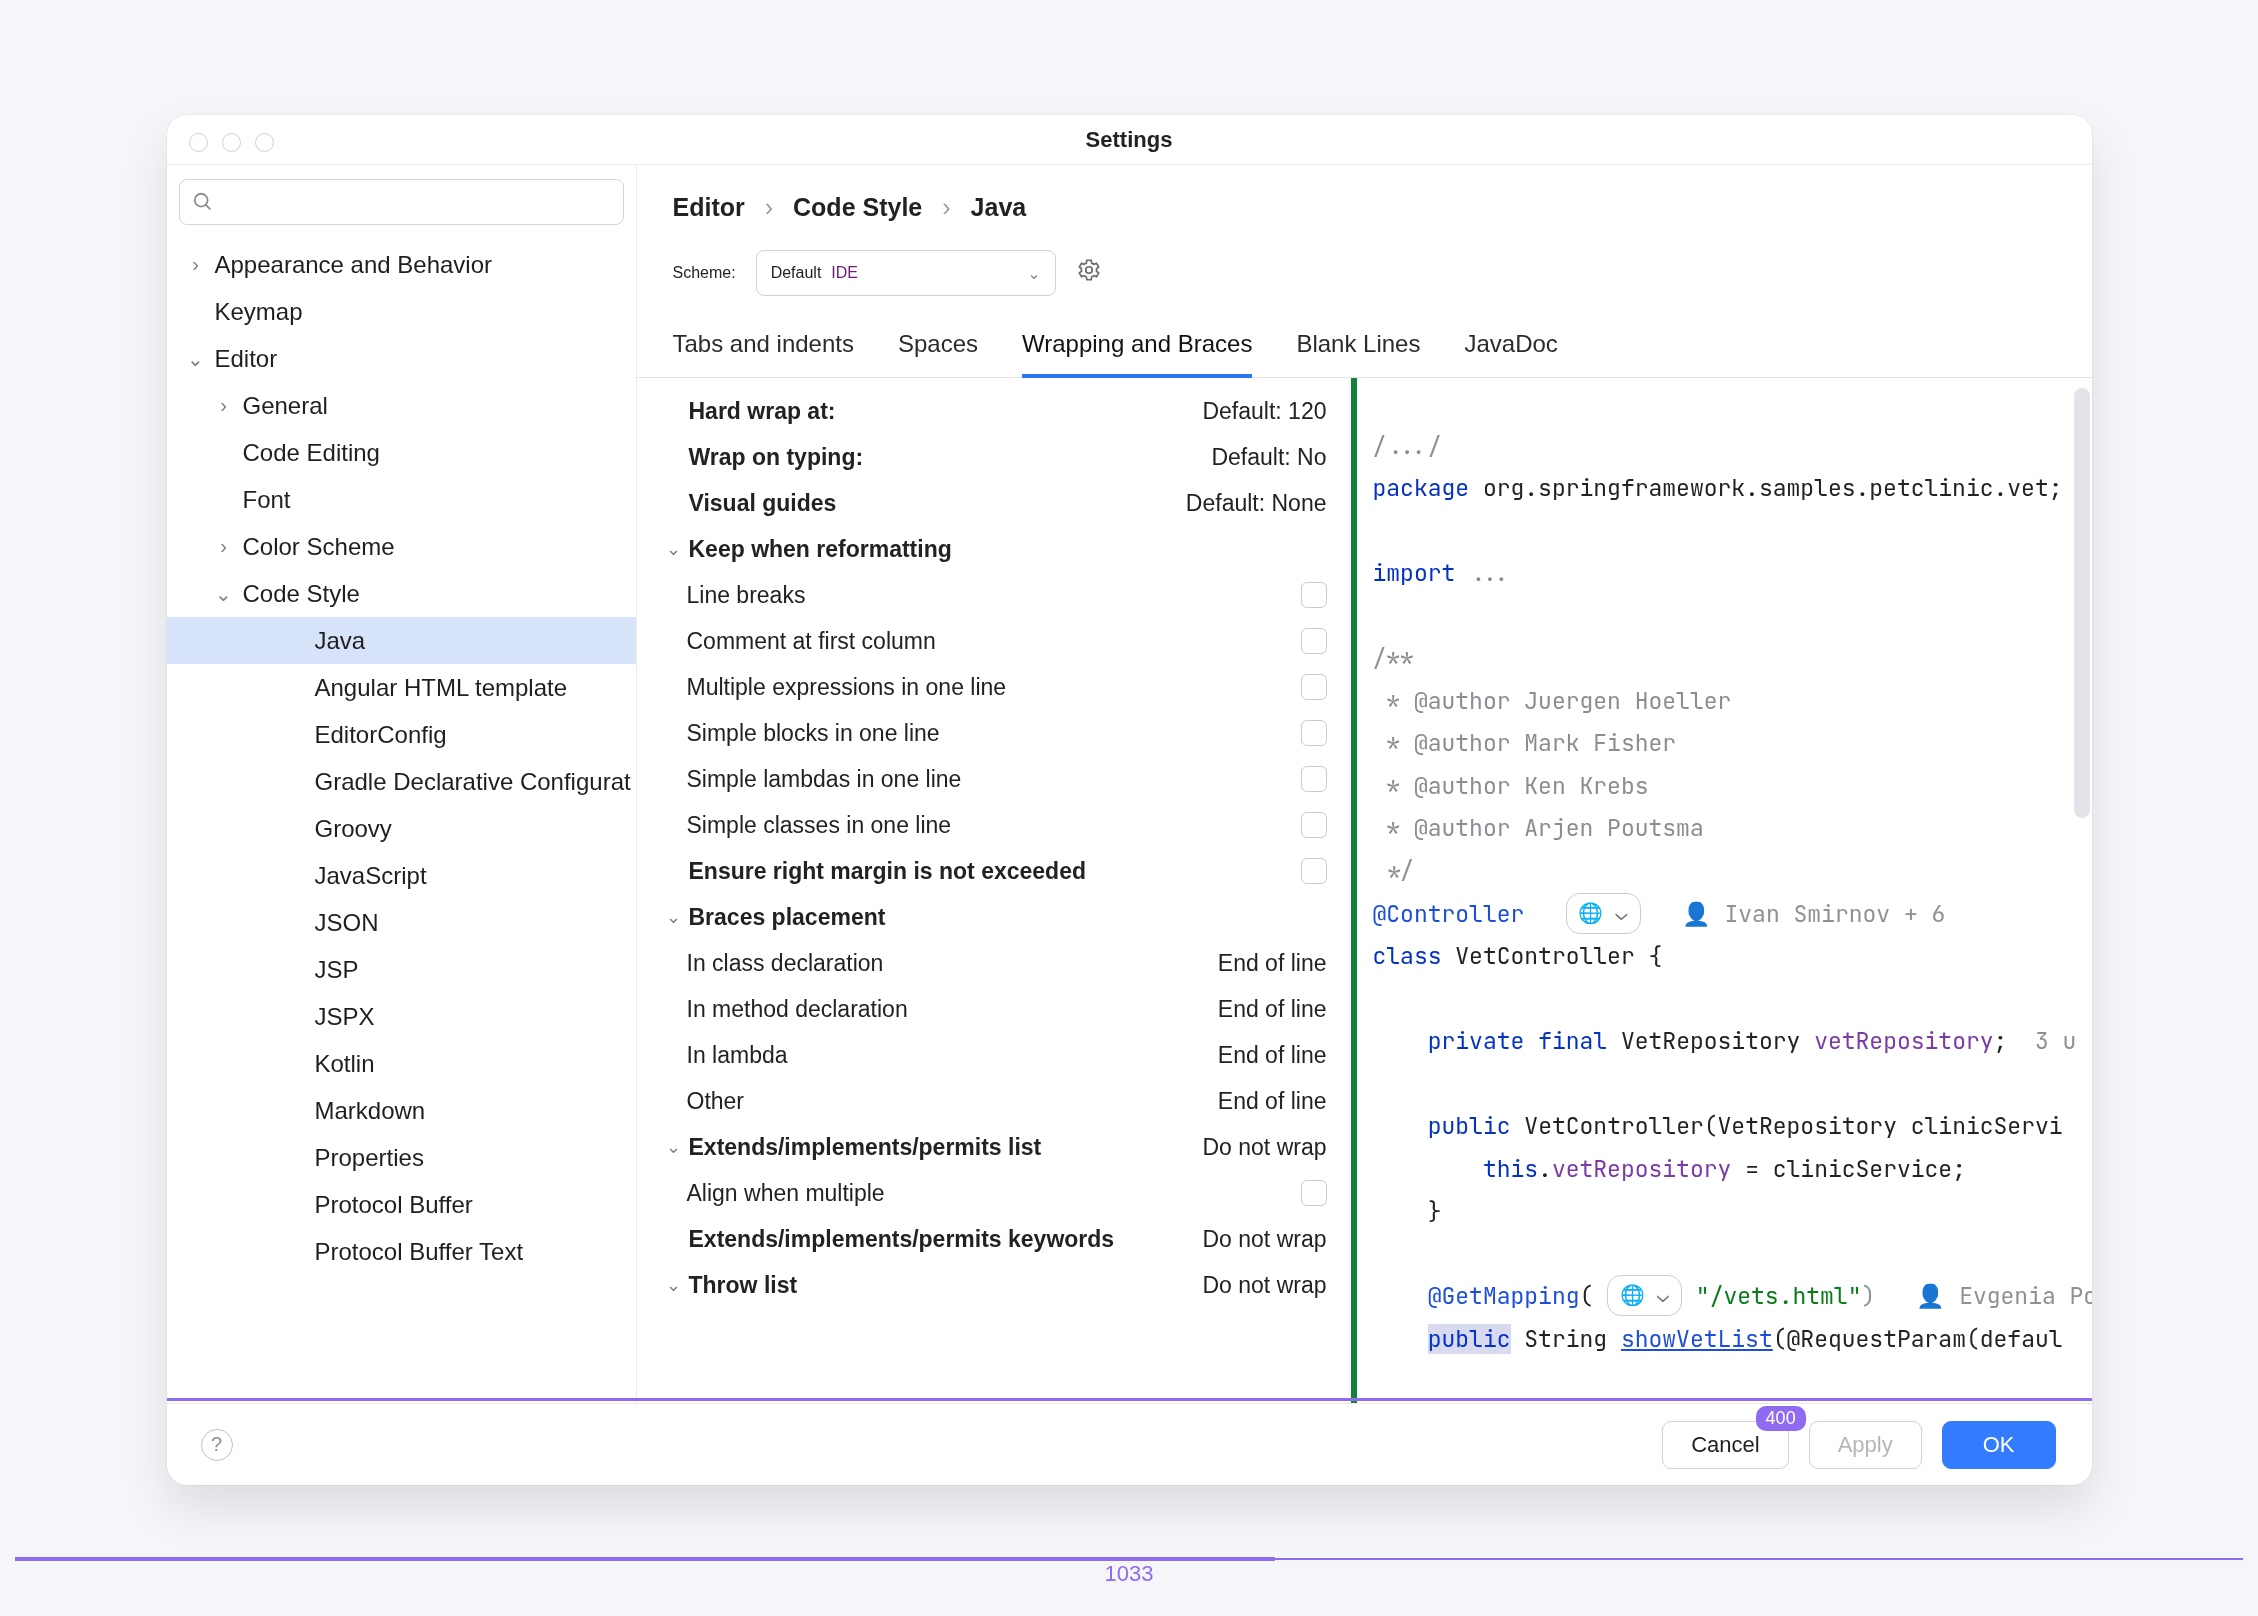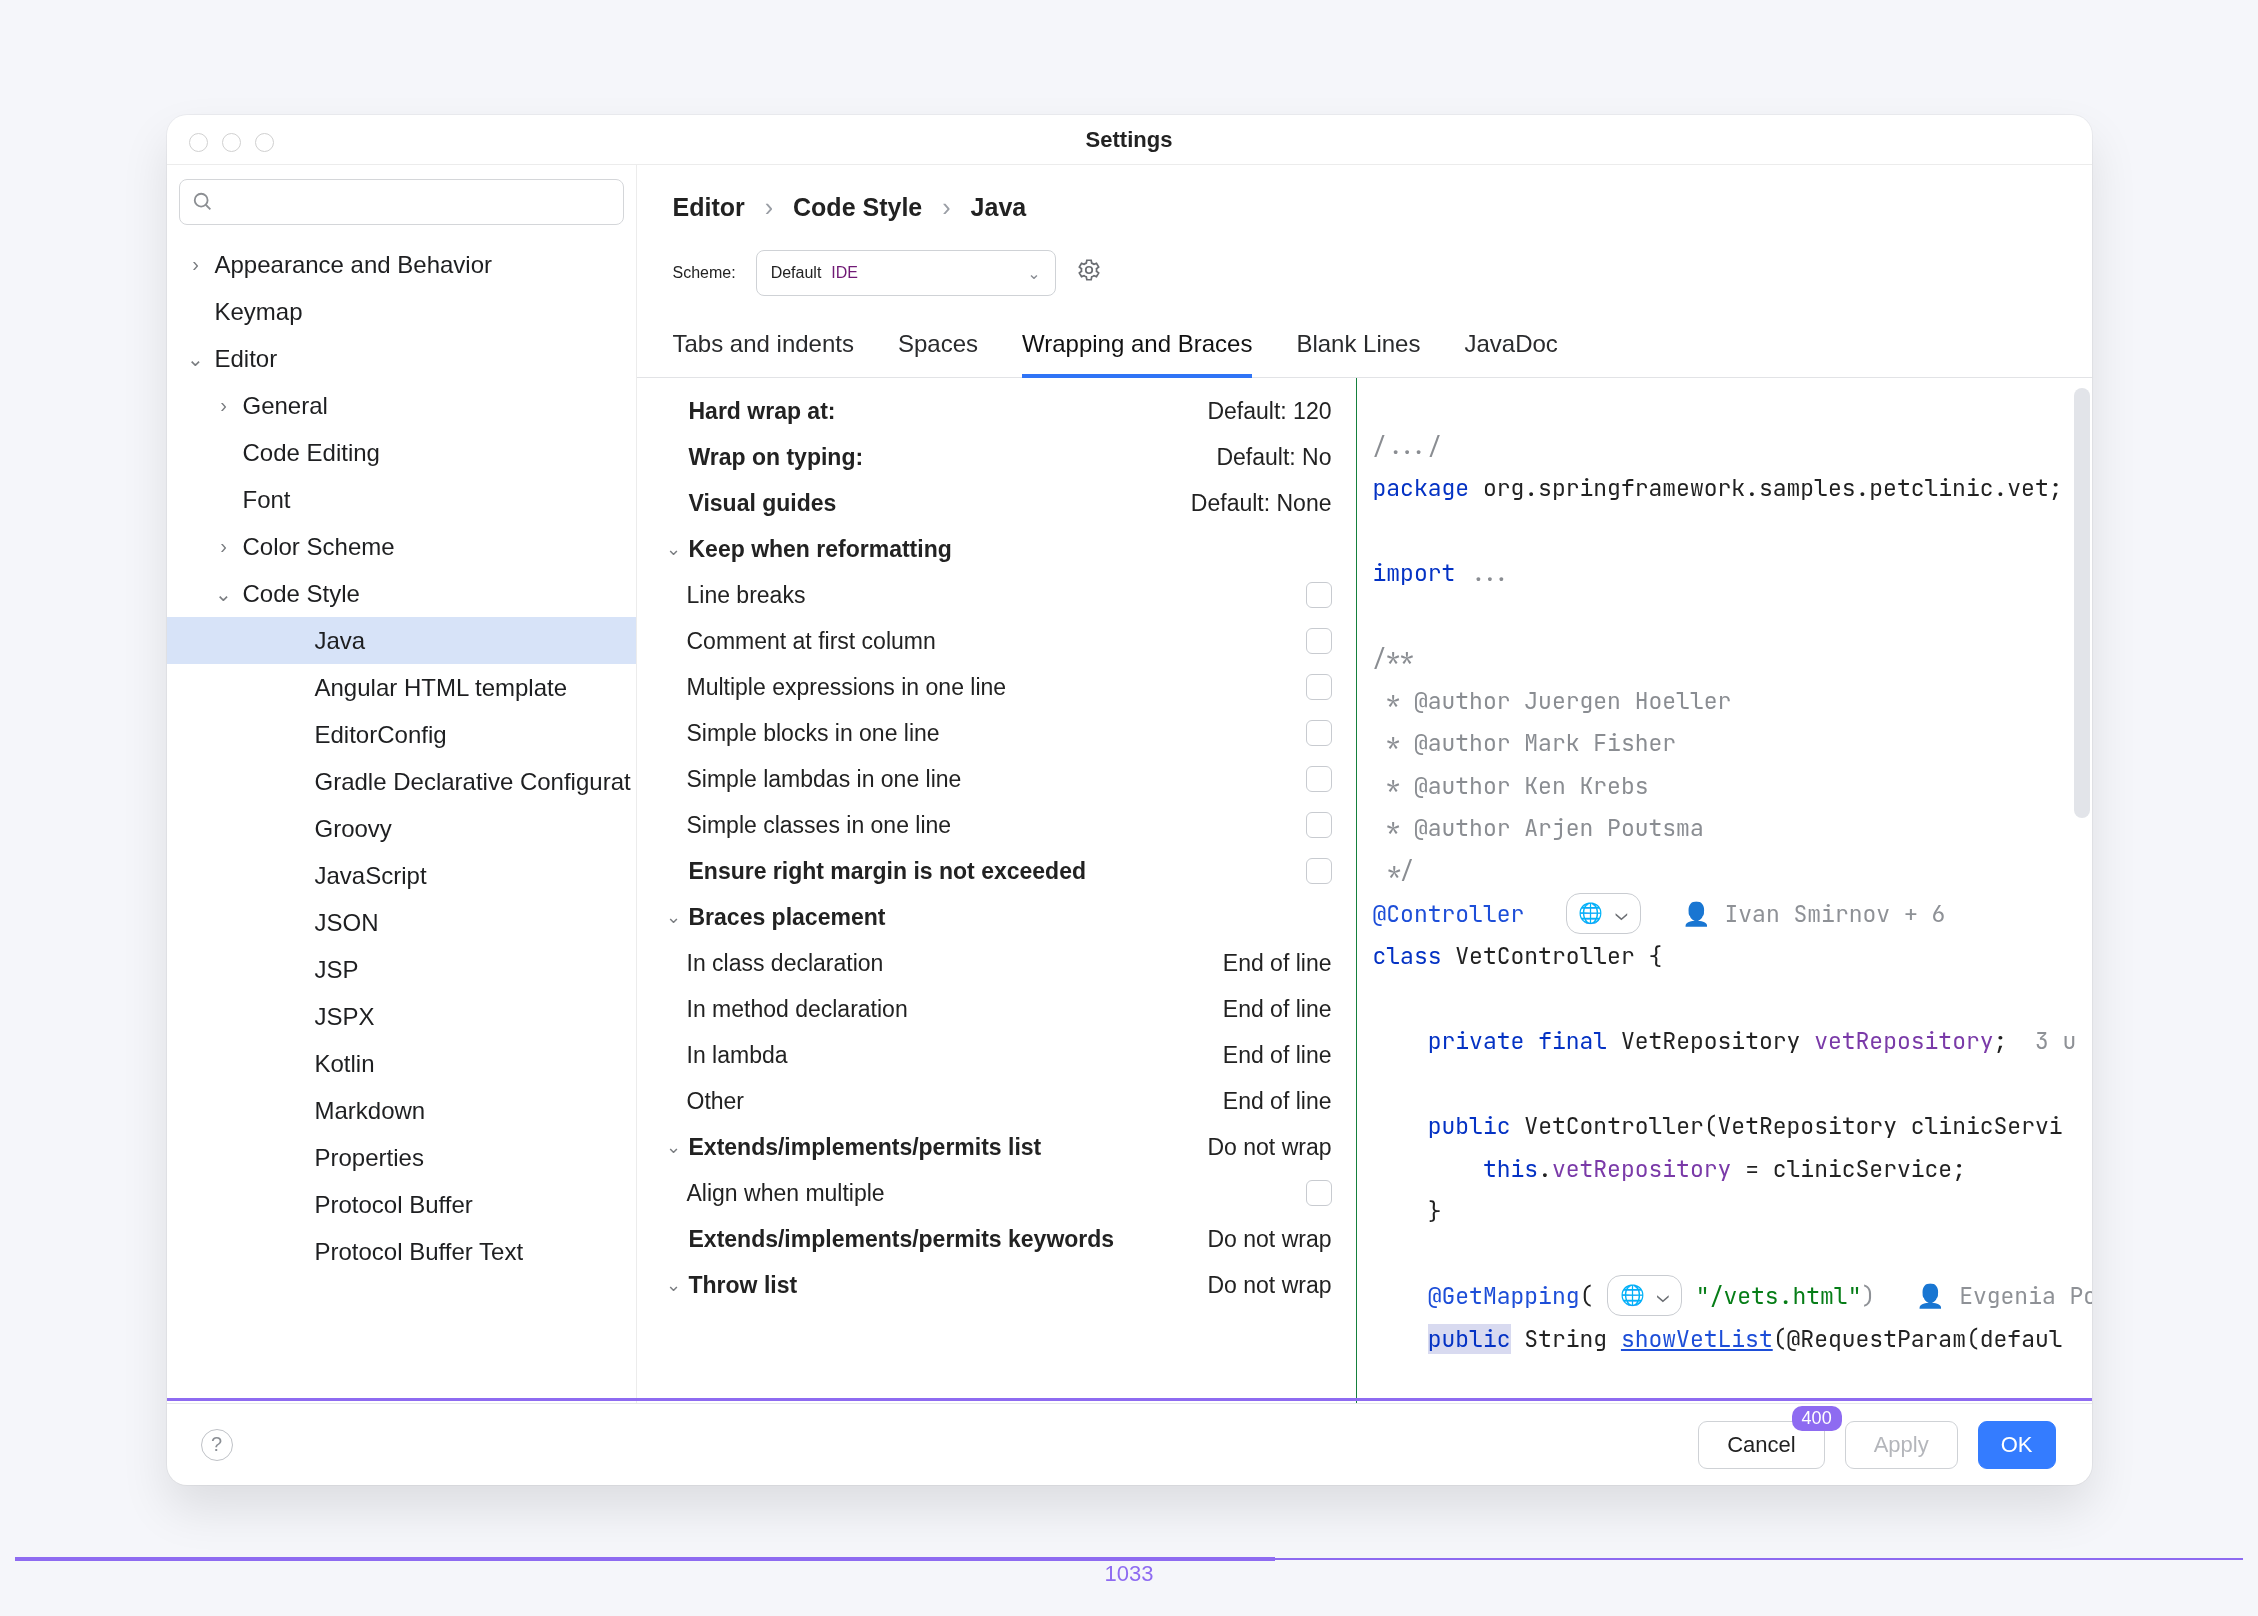--- a/index.html
+++ b/index.html
@@ -97,21 +97,21 @@
   .gear { color: #6a6d72; font-size: 24px; }
   .tabs {
     display: flex; gap: 44px; padding: 0 36px; border-bottom: 1px solid #e2e3e6;
     font-size: 24px;
   }
   .tab { padding: 10px 0 16px 0; color: #2a2b2d; }
   .tab.active { color: #111; border-bottom: 4px solid #2f74f6; margin-bottom: -1px; }
   .columns { flex: 1; display: flex; min-height: 0; }
   .options {
     flex: 0 0 720px; padding: 10px 24px 10px 12px;
-    border-right: 1px solid #15803d;
+    border-right: 6px solid #15803d;
     overflow: hidden; font-size: 23px;
   }
   .opt-row {
     display: flex; align-items: center; justify-content: space-between;
     height: 46px;
   }
   .opt-label { display: flex; align-items: center; gap: 4px; }
   .opt-label .sp { display:inline-block; }
   .bold { font-weight: 600; }
   .opt-val { color: #222; }
@@ -152,21 +152,21 @@
     width: 32px; height: 32px; border: 1.8px solid #bfc2c7;
     border-radius: 50%; display:flex; align-items:center; justify-content:center;
     color: #8b8f95; font-size: 20px;
   }
   .btn {
     height: 48px; padding: 0 28px; border-radius: 9px;
     border: 1.5px solid #cfd2d6; background:#fff; font-size: 22px;
     color:#222; display:flex; align-items:center; position: relative;
   }
   .btn.disabled { color: #b4b6bb; }
-  .btn.primary { background: #347cff; border-color: #347cff; color: #fff; padding: 0 22px; }
+  .btn.primary { background: #347cff; border-color: #347cff; color: #fff; padding: 0 40px; }
   .badge400 {
     position: absolute; top: -16px; right: -18px;
     background: #8e6bf1; color: #fff;
     font-size: 18px; padding: 2px 10px; border-radius: 10px;
   }
   .purple-bar {
     position: absolute; left: -10px; right: -10px; bottom: 30px;
     height: 3px; background: transparent;
   }
   .purple-bar::before {

